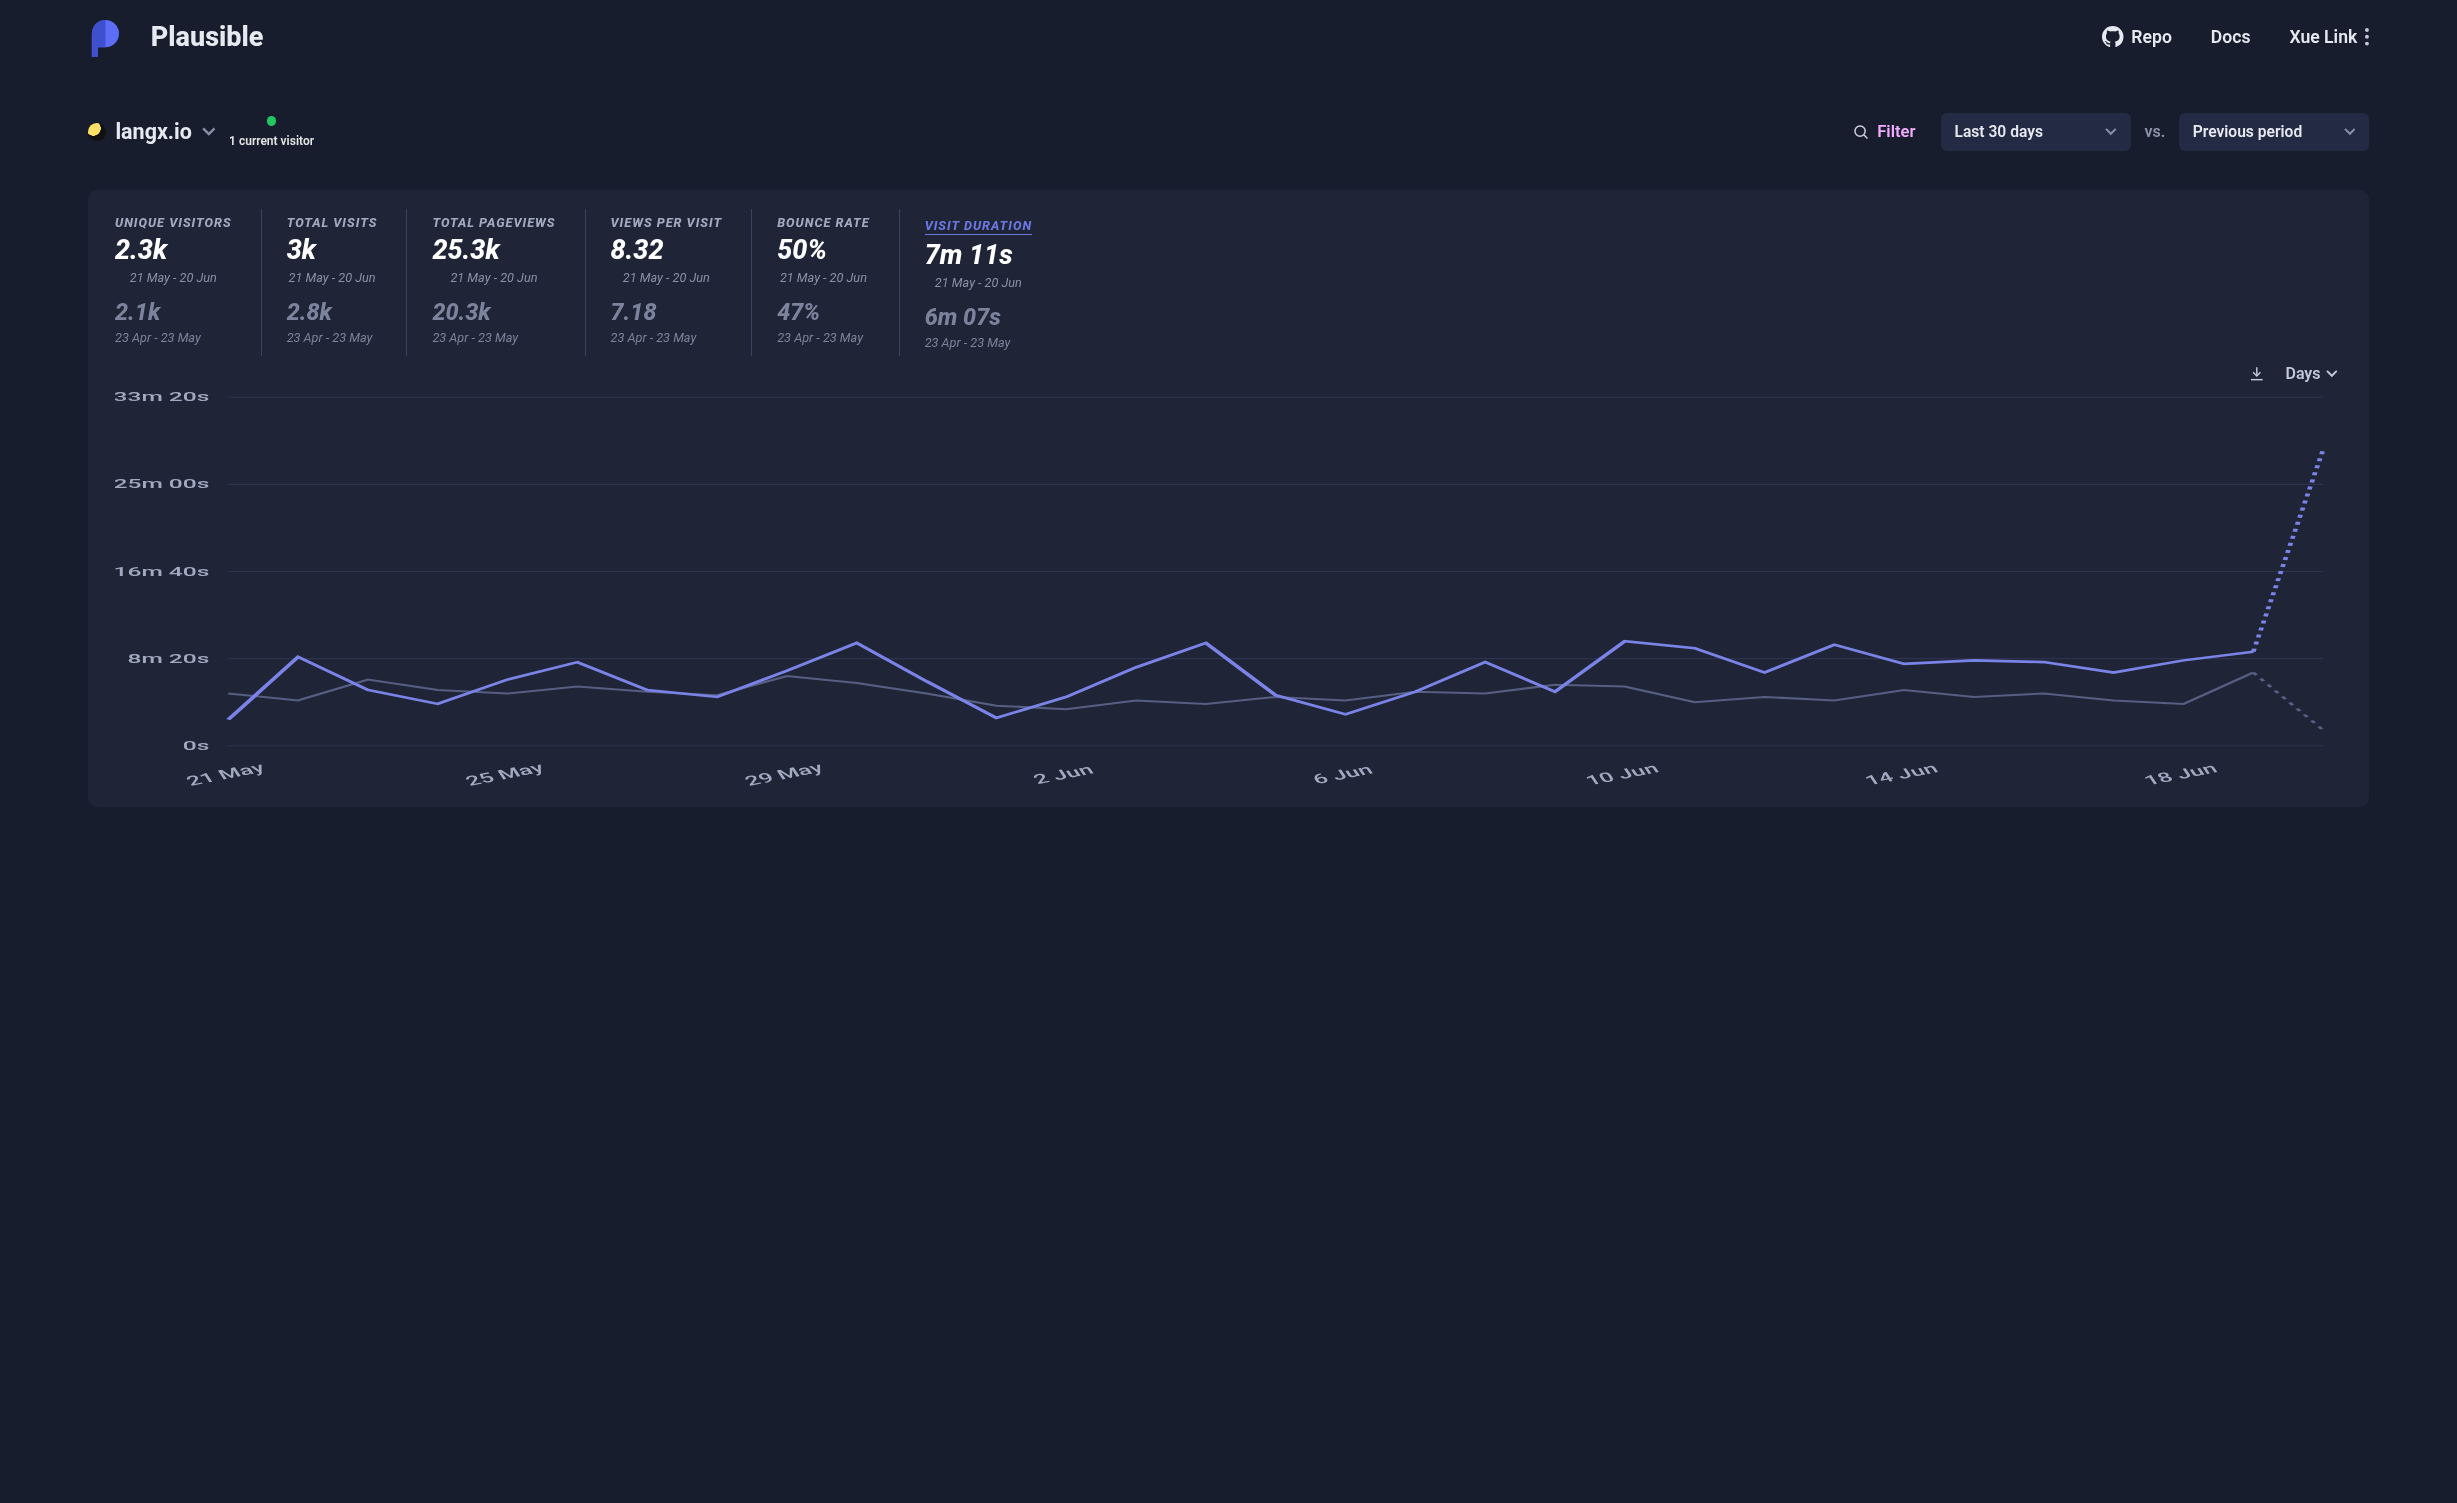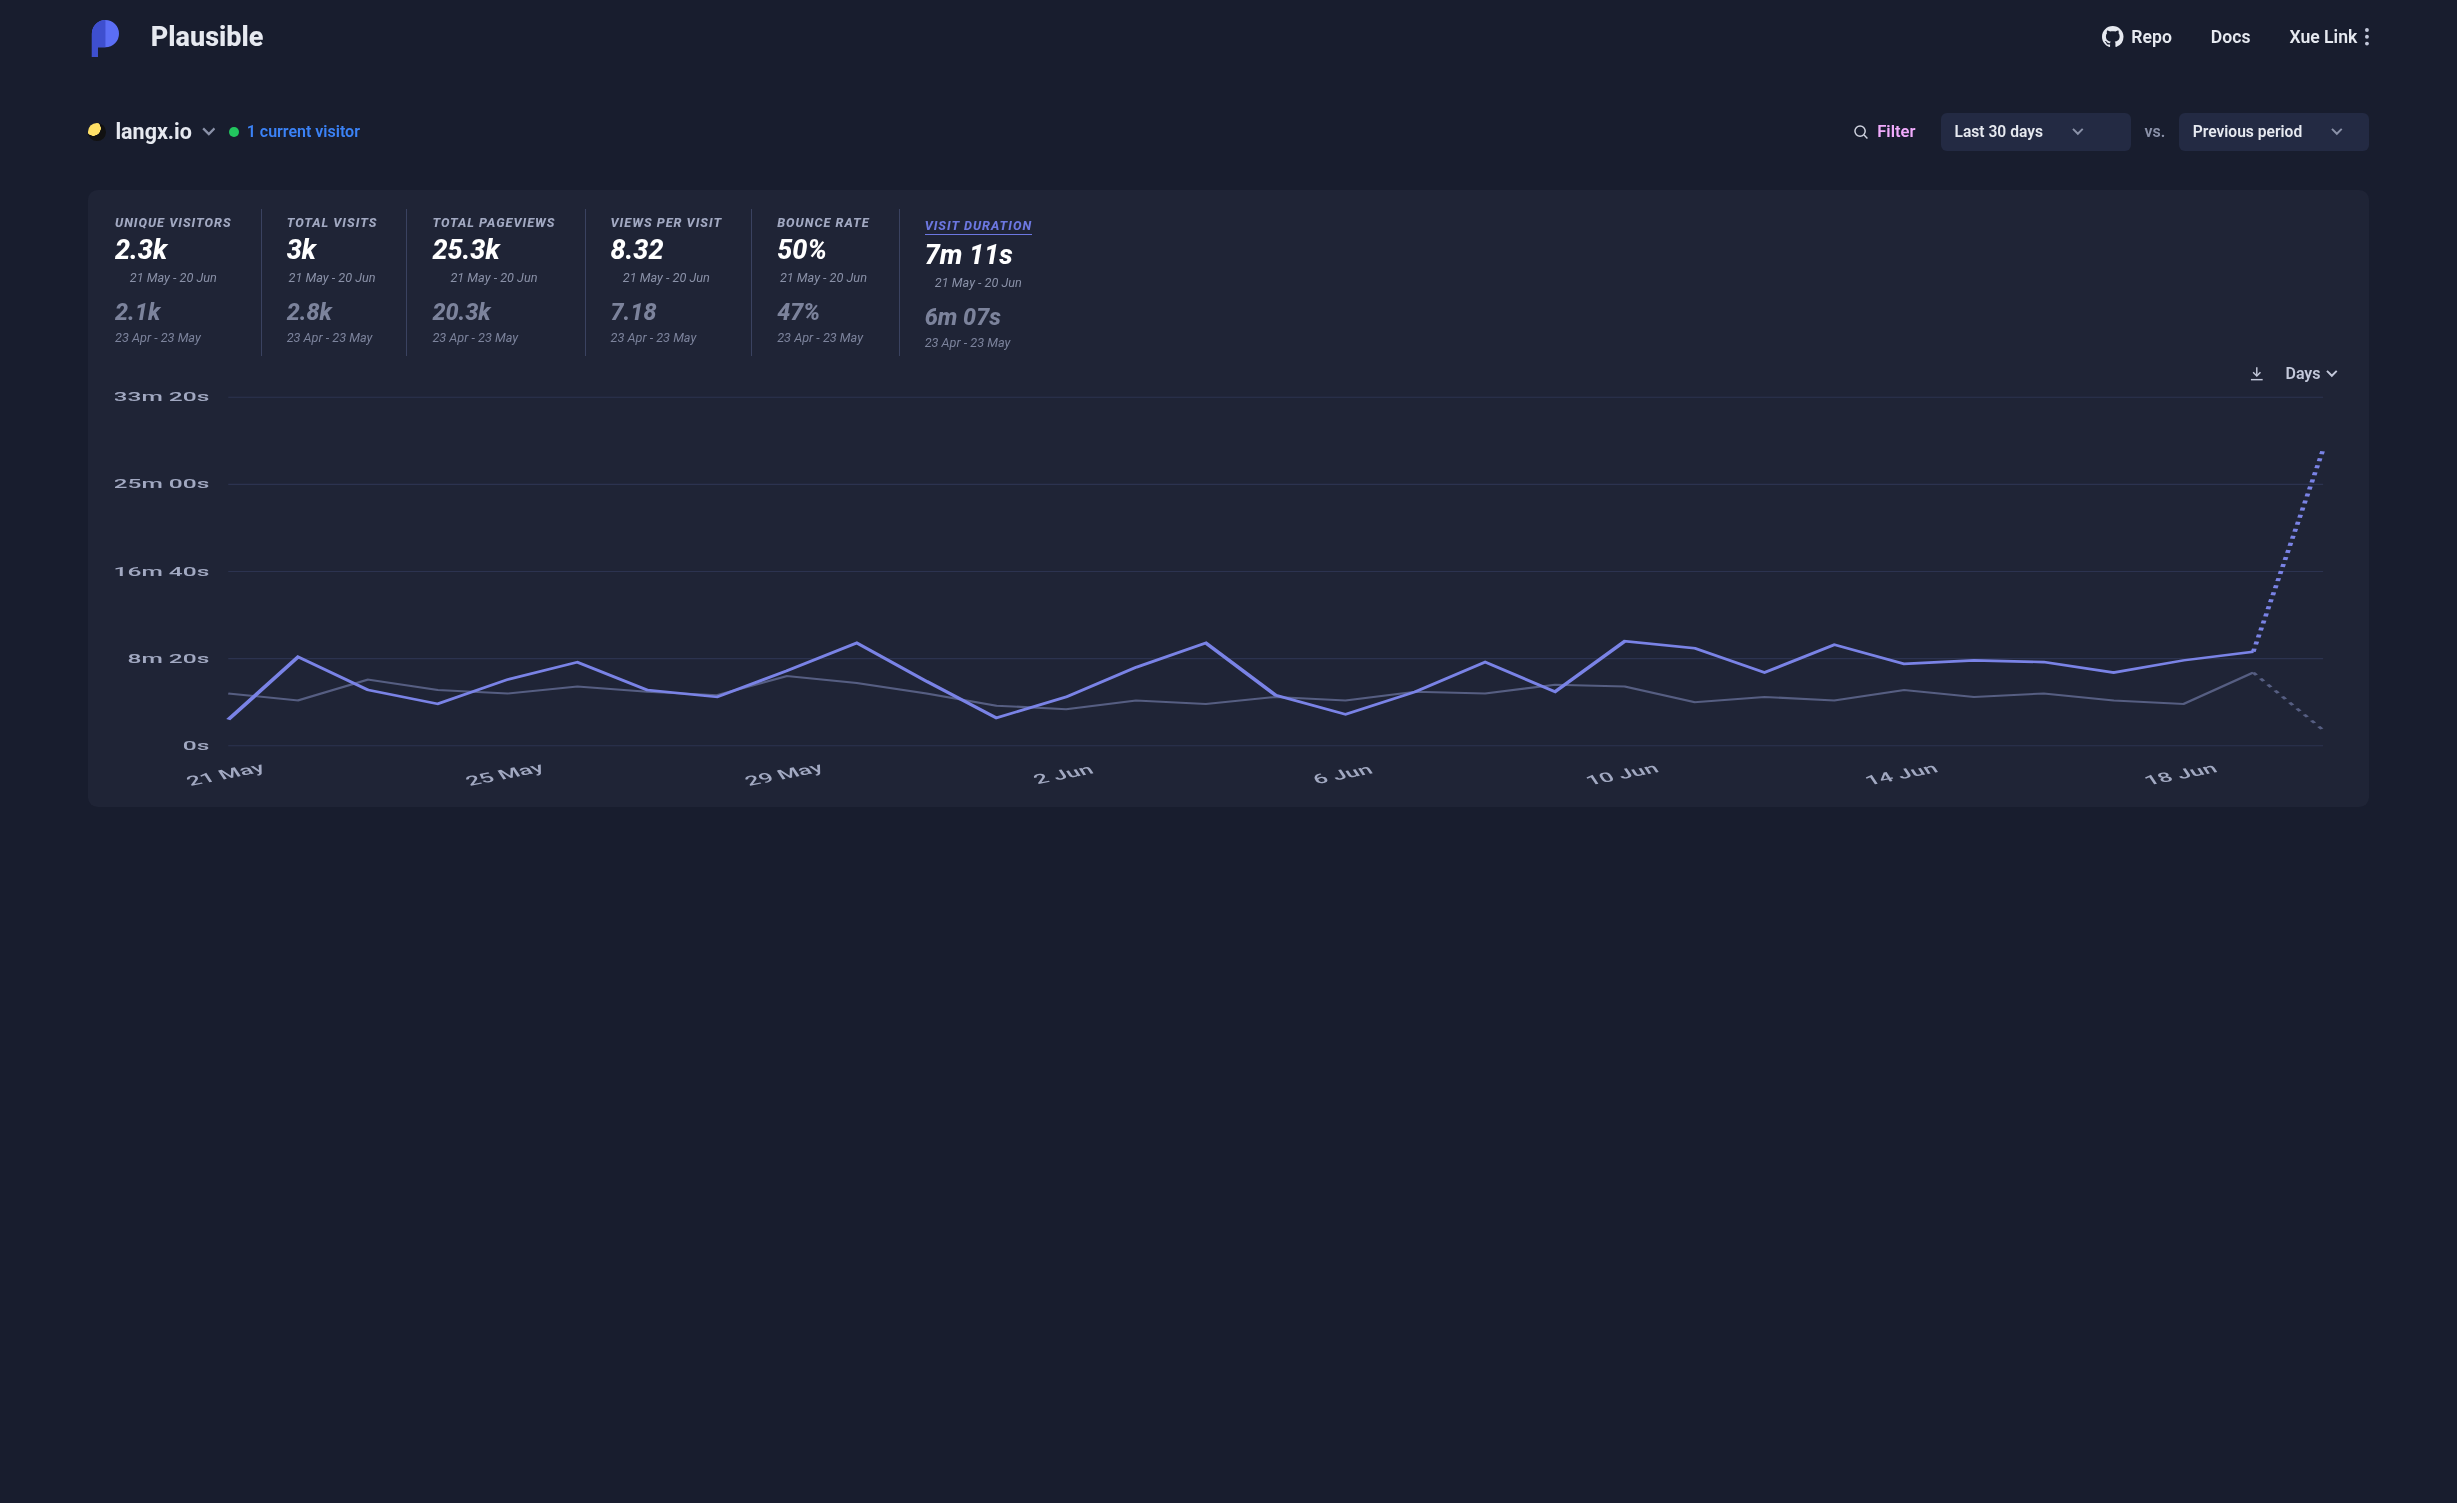--- a/index.html
+++ b/index.html
@@ -36,28 +36,28 @@
     margin-bottom: 39px;
   }
   .site-left { display:flex; align-items:center; gap:13.7px; }
   .site-name { font-size: 21.5px; font-weight:700; display:flex; align-items:center; gap:9.8px;}
   .favicon {
     width:17.6px; height:17.6px; border-radius:50%;
     background: radial-gradient(circle at 30% 30%, #ffe066 0 40%, #111 42% 100%);
     display:inline-block;
   }
   .chev { color:#8a91a8; }
-  .live-pill { display:flex; align-items:center; gap:7.8px; color:#3b82f6; font-weight:600; font-size:16px;}
+  .live-pill { display:flex; align-items:center; gap:7.8px; color:#e5e5e5; font-weight:600; font-size:12px;flex-direction:column;}
   .live-dot { width:9.8px; height:9.8px; background:#22c55e; border-radius:50%; display:inline-block;}
   .site-right { display:flex; align-items:center; gap:13.7px; }
   .filter-btn { display:flex; align-items:center; gap:7.8px; color:#f0abfc; font-weight:600; font-size:16.6px; cursor:pointer; padding:7.8px 11.7px;}
   .select {
     background:#232a43; color:#e6e9f0; border:none; border-radius:5.9px;
     padding: 9.8px 13.7px; font-size:15.6px; font-weight:600;
-    display:flex; align-items:center; justify-content:flex-start; gap:29px; cursor:pointer;
+    display:flex; align-items:center; justify-content:space-between; gap:29px; cursor:pointer;
     min-width:190px;
   }
   .vs { color:#8a91a8; font-weight:600;}
   .panel {
     background:#1f2436; border-radius:9.8px; padding: 19.5px 27px 9.8px 27px;
   }
   .stats-row {
     display:flex; gap:0;
   }
   .stat {

